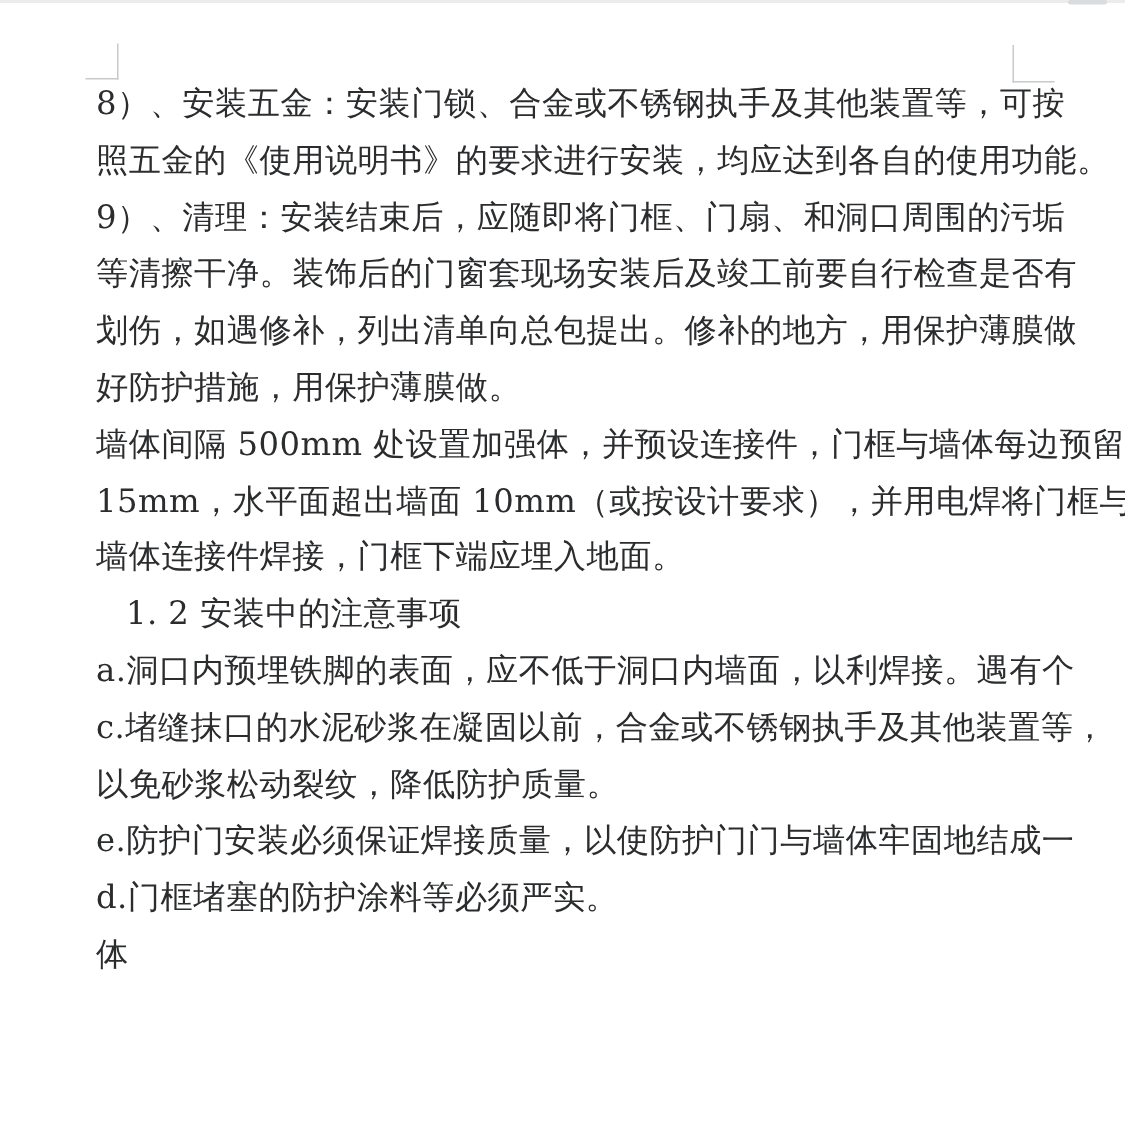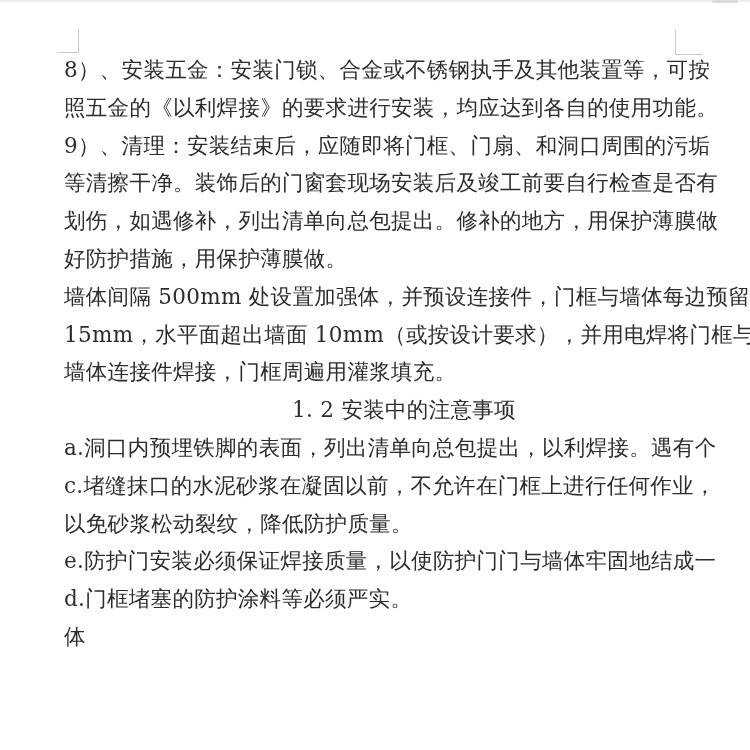--- a/index.html
+++ b/index.html
@@ -53,42 +53,41 @@
     height: 37.8px;
     line-height: 37.8px;
     font-size: 21.5px;
     letter-spacing: 0.3px;
     color: var(--text-color, #2b2c2e);
     white-space: nowrap;
     overflow: visible;
   }
   .line.indent {
     padding-left: 20px;
-    text-align: center;
   }
 </style>
 </head>
 <body>
 
 <div class="page">
   <div class="top-edge"></div>
   <div class="top-edge-smudge"></div>
   <div class="crop-mark left"></div>
   <div class="crop-mark right"></div>
   <div class="text-block">
       <div class="line">8）、安装五金：安装门锁、合金或不锈钢执手及其他装置等，可按</div>
-      <div class="line">照五金的《以利焊接》的要求进行安装，均应达到各自的使用功能。</div>
+      <div class="line">照五金的《使用说明书》的要求进行安装，均应达到各自的使用功能。</div>
       <div class="line">9）、清理：安装结束后，应随即将门框、门扇、和洞口周围的污垢</div>
       <div class="line">等清擦干净。装饰后的门窗套现场安装后及竣工前要自行检查是否有</div>
       <div class="line">划伤，如遇修补，列出清单向总包提出。修补的地方，用保护薄膜做</div>
       <div class="line">好防护措施，用保护薄膜做。</div>
       <div class="line">墙体间隔 500mm 处设置加强体，并预设连接件，门框与墙体每边预留</div>
       <div class="line">15mm，水平面超出墙面 10mm（或按设计要求），并用电焊将门框与</div>
-      <div class="line">墙体连接件焊接，门框周遍用灌浆填充。</div>
+      <div class="line">墙体连接件焊接，门框下端应埋入地面。</div>
       <div class="line indent">1. 2 安装中的注意事项</div>
-      <div class="line">a.洞口内预埋铁脚的表面，列出清单向总包提出，以利焊接。遇有个</div>
-      <div class="line">c.堵缝抹口的水泥砂浆在凝固以前，不允许在门框上进行任何作业，</div>
+      <div class="line">a.洞口内预埋铁脚的表面，应不低于洞口内墙面，以利焊接。遇有个</div>
+      <div class="line">c.堵缝抹口的水泥砂浆在凝固以前，合金或不锈钢执手及其他装置等，</div>
       <div class="line">以免砂浆松动裂纹，降低防护质量。</div>
       <div class="line">e.防护门安装必须保证焊接质量，以使防护门门与墙体牢固地结成一</div>
       <div class="line">d.门框堵塞的防护涂料等必须严实。</div>
       <div class="line">体</div>
     </div>
 </div>
 
 </body></html>

